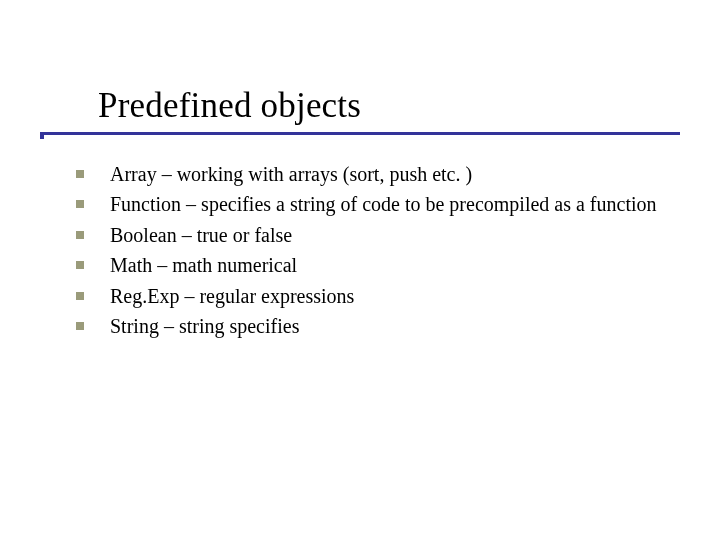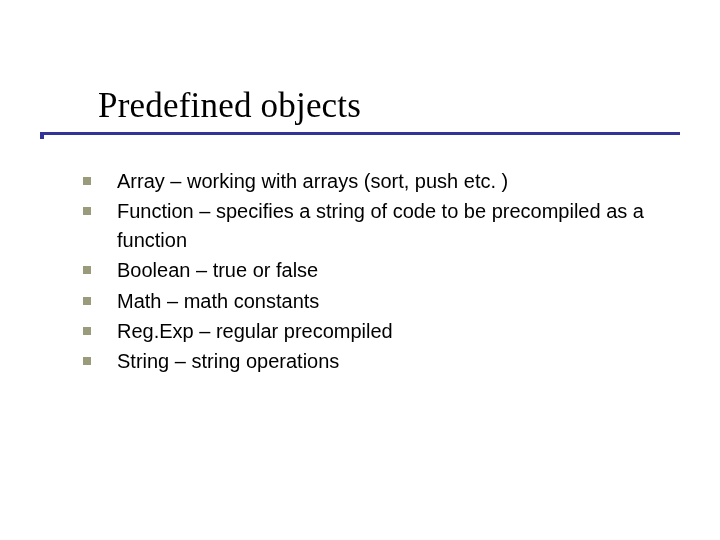--- a/index.html
+++ b/index.html
@@ -44,23 +44,24 @@
     font-weight: 400;
     font-size: 35px;
     color: #000000;
     letter-spacing: 0.2px;
   }
   ul.list {
     position: absolute;
     left: 76px;
     top: 160px;
     right: 30px;
-    margin: 7px;
+    margin: 0;
     padding: 0;
     list-style: none;
+    font-family: Liberation Serif, serif;
   }
   ul.list li {
     position: relative;
     padding-left: 34px;
     font-size: 20px;
     line-height: 1.42;
     margin-bottom: 2px;
   }
   ul.list li .sq {
     position: absolute;
@@ -90,25 +91,25 @@
     <li>
       <span class="sq"></span>
       <span>Function – specifies a string of code to be precompiled as a function</span>
     </li>
     <li>
       <span class="sq"></span>
       <span>Boolean – true or false</span>
     </li>
     <li>
       <span class="sq"></span>
-      <span>Math – math constants</span>
+      <span>Math – math numerical</span>
     </li>
     <li>
       <span class="sq"></span>
-      <span>Reg.Exp – regular precompiled</span>
+      <span>Reg.Exp – regular expressions</span>
     </li>
     <li>
       <span class="sq"></span>
-      <span>String – string operations</span>
+      <span>String – string specifies</span>
     </li>
   </ul>
 
 </div>
 
 </body></html>

